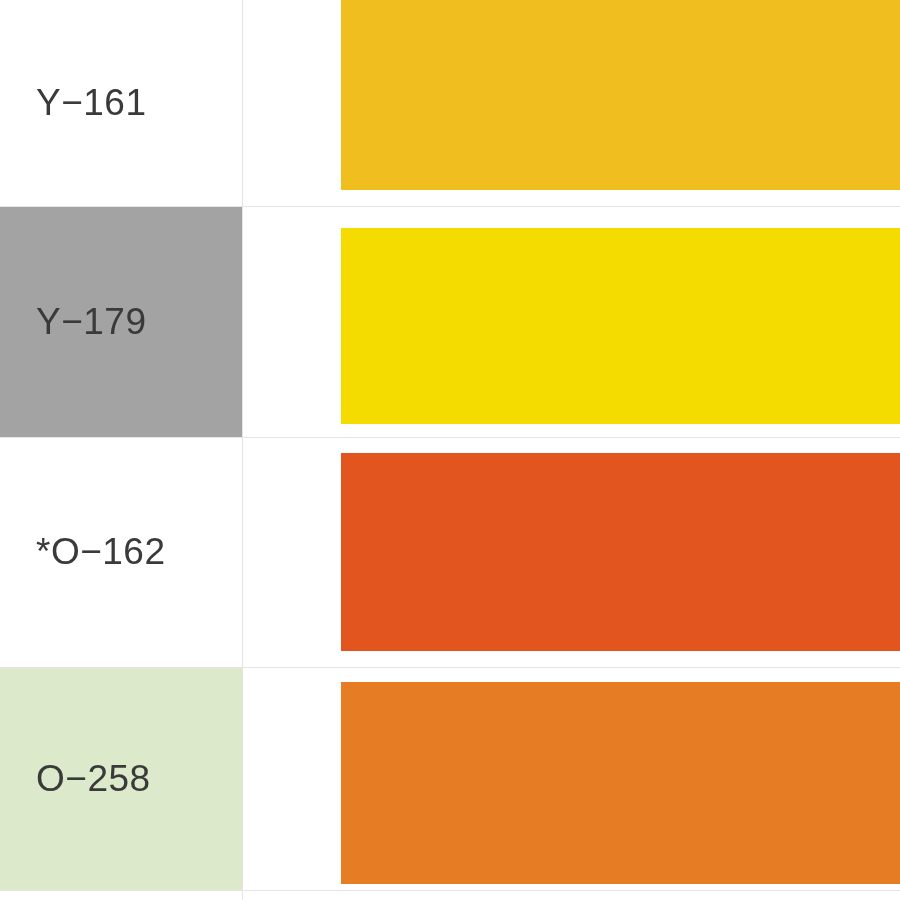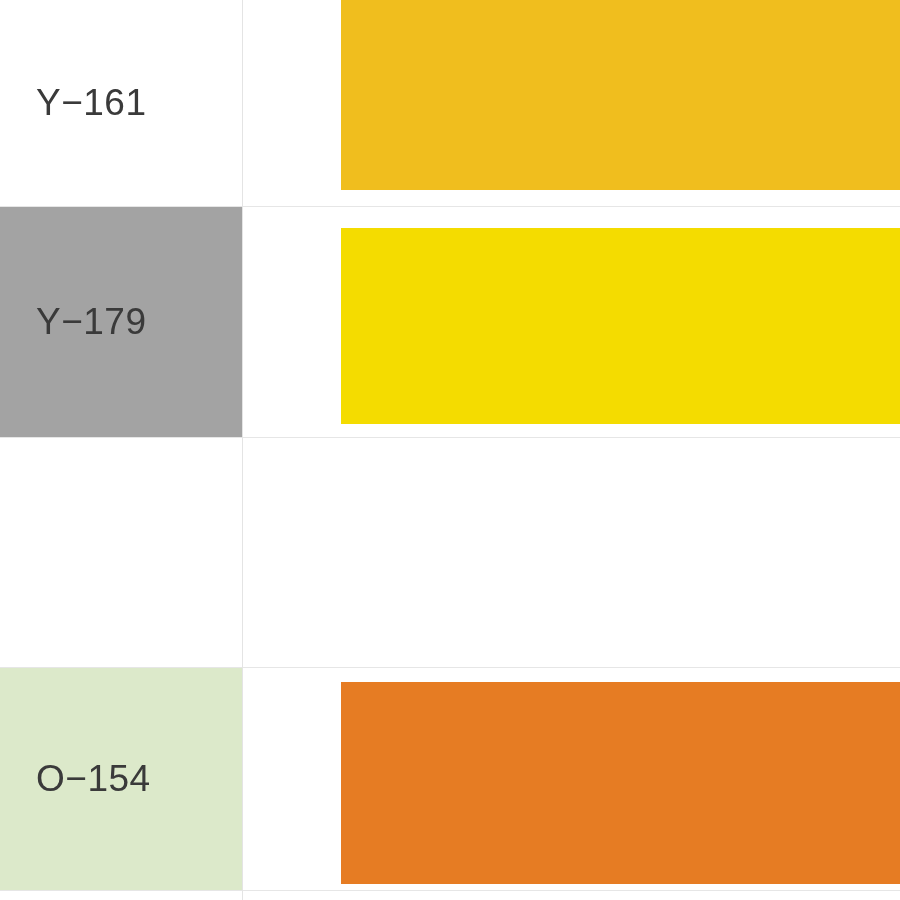--- a/index.html
+++ b/index.html
@@ -114,24 +114,33 @@
   <div class="row" id="row-1" style="top: 206px; height: 231px;">
     <div class="label-cell shade-green" style="background: #a3a3a3; width: 242px;">
       <span class="label-text" style="color: rgb(58, 58, 58);">Y−179</span>
     </div>
     <div class="gutter-cell" style="left: 243px; width: 98px;"></div>
     <div class="swatch-cell" style="left: 341px; top: 0px; height: 231px;">
       <div class="swatch" style="background: rgb(244, 220, 0); top: 22px; bottom: auto; height: 196px;"></div>
     </div>
   </div>
 
+  <div class="row" id="row-2" style="top: 437px; height: 230px;">
+    <div class="label-cell shade-white" style="background: rgb(255, 255, 255); width: 242px;">
+      <span class="label-text" style="color: rgb(58, 58, 58);">*O−162</span>
+    </div>
+    <div class="gutter-cell" style="left: 243px; width: 98px;"></div>
+    <div class="swatch-cell" style="left: 341px; top: 0px; height: 230px;">
+      <div class="swatch" style="background: rgb(226, 85, 31); top: 16px; bottom: auto; height: 198px;"></div>
+    </div>
+  </div>
 
   <div class="row" id="row-3" style="top: 667px; height: 223px;">
     <div class="label-cell shade-green" style="background: rgb(220, 233, 202); width: 242px;">
-      <span class="label-text" style="color: rgb(58, 58, 58);">O−154</span>
+      <span class="label-text" style="color: rgb(58, 58, 58);">O−258</span>
     </div>
     <div class="gutter-cell" style="left: 243px; width: 98px;"></div>
     <div class="swatch-cell" style="left: 341px; top: 0px; height: 223px;">
       <div class="swatch" style="background: rgb(230, 124, 35); top: 15px; bottom: auto; height: 202px;"></div>
     </div>
   </div>
 
   <div class="row-sep" id="sep-0" style="top: 206px; background: rgb(230, 230, 230);"></div>
   <div class="row-sep" id="sep-1" style="top: 437px; background: rgb(230, 230, 230);"></div>
   <div class="row-sep" id="sep-2" style="top: 667px; background: rgb(230, 230, 230);"></div>

